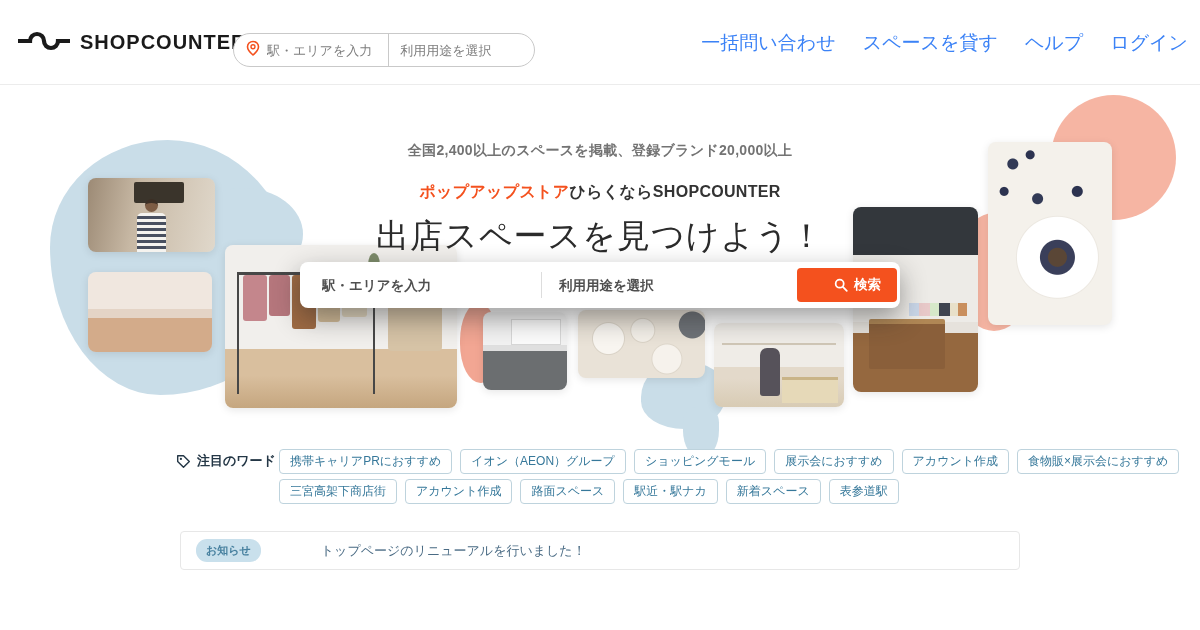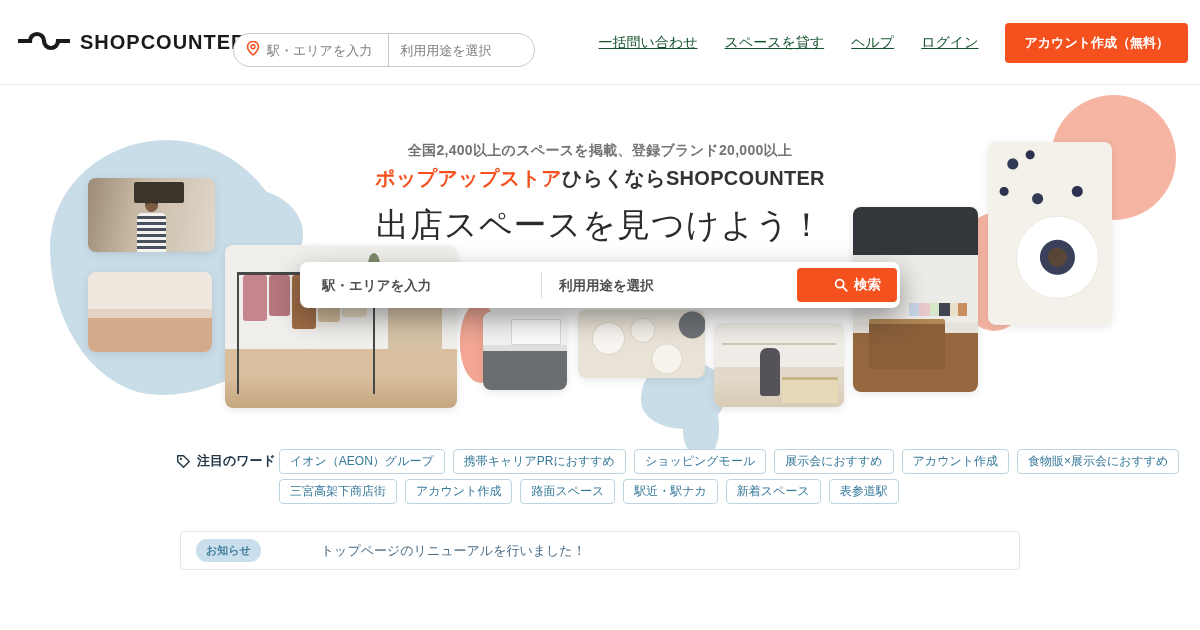--- a/index.html
+++ b/index.html
@@ -11,21 +11,21 @@
   .header { position:absolute; left:0; top:0; width:1200px; height:85px; background:#fff; border-bottom:1px solid #ececec; z-index:20; }
   .logo { position:absolute; left:18px; top:0; height:85px; display:flex; align-items:center; gap:10px; cursor:pointer; }
   .logo-text { font-size:20px; font-weight:800; letter-spacing:1px; color:#1a1a1a; }
   .hdr-pill { position:absolute; left:233px; top:33px; width:302px; height:34px; border:1.5px solid #c9c9c9; border-radius:17px; background:#fff; display:flex; align-items:center; padding:0 12px; }
   .hdr-pill .seg1 { display:flex; align-items:center; gap:7px; width:146px; }
   .hdr-pill input { border:none; outline:none; background:transparent; font-family:inherit; font-size:13px; color:#555; width:100%; }
   .hdr-pill input::placeholder { color:#7d7d7d; opacity:1; }
   .hdr-div { width:1px; height:33px; background:#c9c9c9; margin-right:11px; }
   .hdr-pill .seg2 { width:125px; }
   .nav { position:absolute; right:12px; top:0; height:85px; display:flex; align-items:center; gap:27px; }
-  .nav-item { font-size:14px; color:#14532d; cursor:pointer; white-space:nowrap;text-decoration:underline; }
+  .nav-item { font-size:19px; color:#3b82f6; cursor:pointer; white-space:nowrap; }
   .cta-btn { background:#f4511e; color:#fff; font-family:inherit; font-size:13px; font-weight:bold; border:none; border-radius:4px; padding:11px 19px; cursor:pointer; white-space:nowrap; }
 
   
   .hero { position:absolute; left:0; top:85px; width:1200px; height:345px; }
   .blob { position:absolute; z-index:1; }
   .blob-left { left:50px; top:55px; width:245px; height:255px; background:#c9dde8; border-radius:48% 52% 55% 45% / 42% 55% 45% 58%; }
   .blob-left::after { content:""; position:absolute; right:-8px; top:48px; width:120px; height:92px; background:#c9dde8; border-radius:50%; }
   .blob-salmon-small { left:460px; top:218px; width:38px; height:80px; background:#f2a693; border-radius:50% 50% 45% 55% / 48% 52% 50% 50%; }
   .blob-drip { left:641px; top:276px; width:86px; height:68px; background:#c9dde8; border-radius:46% 54% 48% 52% / 55% 45% 58% 42%; }
   .blob-drip::after { content:""; position:absolute; left:42px; bottom:-30px; width:36px; height:52px; background:#c9dde8; border-radius:40% 40% 50% 50% / 30% 30% 55% 55%; }
@@ -72,21 +72,21 @@
       radial-gradient(circle at 20% 12%, #323a56 0 5px, transparent 6px),
       radial-gradient(circle at 34% 7%, #2c3350 0 4px, transparent 5px),
       radial-gradient(circle at 13% 27%, #2c3350 0 4px, transparent 5px),
       radial-gradient(circle at 40% 31%, #323a56 0 5px, transparent 6px),
       radial-gradient(circle at 72% 27%, #2c3350 0 5px, transparent 6px),
       radial-gradient(circle at 56% 63%, #5a4636 0 9px, #3a3f5a 10px 17px, #ffffff 18px 40px, #ece8e1 41px, transparent 42px),
       #f4f1eb; }
 
   .hero-copy { position:absolute; left:0; right:0; top:57px; text-align:center; z-index:4; }
   .hero-stats { font-size:14px; font-weight:bold; color:#737373; letter-spacing:.3px; }
-  .hero-tagline { font-size:20px; font-weight:bold; color:#333; margin-top:5px; letter-spacing:.3px; }
+  .hero-tagline { font-size:16px; font-weight:bold; color:#333; margin-top:22px; letter-spacing:.3px; }
   .hero-tagline .hl { color:#f4511e; }
   .hero-title { font-size:33px; font-weight:normal; color:#2b2b2b; margin-top:11px; letter-spacing:1px; }
 
   .hero-search { position:absolute; left:300px; top:177px; width:600px; height:46px; background:#fff; border-radius:8px; z-index:5; display:flex; align-items:center; box-shadow:0 10px 26px rgba(35,35,35,.45); }
   .hero-search input { border:none; outline:none; background:transparent; font-family:inherit; font-size:13.5px; font-weight:600; color:#444; }
   .hero-search input::placeholder { color:#4f4f4f; opacity:1; }
   .hs-area { margin-left:22px; width:205px; }
   .hs-div { width:1px; height:26px; background:#ddd; margin-left:14px; }
   .hs-usage { margin-left:17px; width:200px; }
   .search-btn { position:absolute; right:3px; top:6px; width:100px; height:34px; background:#f4511e; border:none; border-radius:4px; color:#fff; font-family:inherit; font-size:13.5px; font-weight:bold; cursor:pointer; display:flex; align-items:center; justify-content:center; gap:6px;padding-left:21px; }
@@ -131,21 +131,20 @@
       <div class="seg2">
         <input type="text" placeholder="利用用途を選択" style="">
       </div>
     </div>
 
     <div class="nav">
       <span class="nav-item">一括問い合わせ</span>
       <span class="nav-item">スペースを貸す</span>
       <span class="nav-item">ヘルプ</span>
       <span class="nav-item">ログイン</span>
-      <button class="cta-btn">アカウント作成（無料）</button>
     </div>
   </div>
 
   <div class="hero">
     <div class="blob blob-left"></div>
     <div class="blob blob-salmon-small"></div>
     <div class="blob blob-drip"></div>
     <div class="blob blob-salmon-r"></div>
     <div class="blob blob-circle"></div>
 
@@ -212,22 +211,22 @@
       <svg width="15" height="15" viewBox="0 0 16 16">
           <path d="M1.8 1.8 H8 L14.2 8 L8 14.2 L1.8 8 Z" fill="none" stroke="#243746" stroke-width="1.5" stroke-linejoin="round"></path>
           <circle cx="5.2" cy="5.2" r="1.2" fill="#243746"></circle>
         </svg>
     </span>
     <span>注目のワード</span>
   </div>
 
   <div class="kw-rows">
     <div class="kw-row">
+      <button class="tag">携帯キャリアPRにおすすめ</button>
       <button class="tag">イオン（AEON）グループ</button>
-      <button class="tag">携帯キャリアPRにおすすめ</button>
       <button class="tag">ショッピングモール</button>
       <button class="tag">展示会におすすめ</button>
       <button class="tag">アカウント作成</button>
       <button class="tag">食物販×展示会におすすめ</button>
     </div>
     <div class="kw-row">
       <button class="tag">三宮高架下商店街</button>
       <button class="tag">アカウント作成</button>
       <button class="tag">路面スペース</button>
       <button class="tag">駅近・駅ナカ</button>

